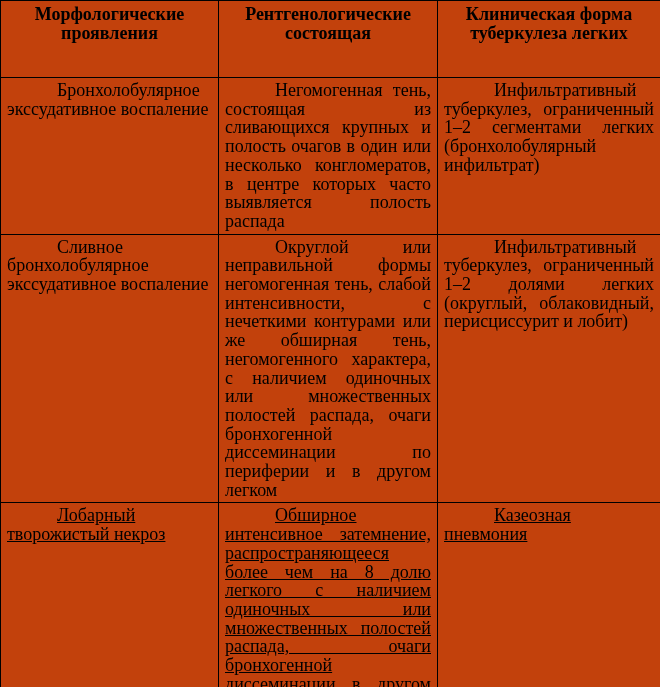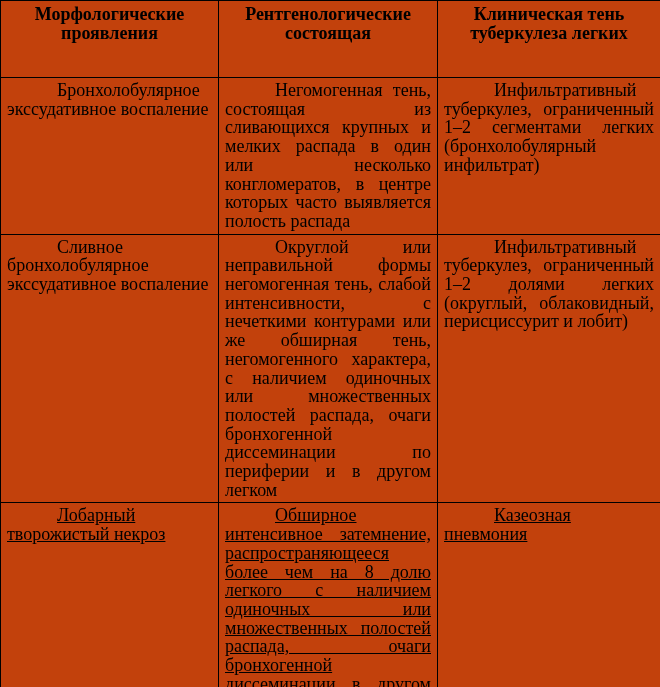--- a/index.html
+++ b/index.html
@@ -51,27 +51,27 @@
 <table class="doc-table">
   <colgroup>
     <col style="width:218px">
     <col style="width:219px">
     <col style="width:223px">
   </colgroup>
   <thead>
     <tr class="header-row">
       <th>Морфологические проявления</th>
       <th>Рентгенологические состоящая</th>
-      <th>Клиническая тень туберкулеза легких</th>
+      <th>Клиническая форма туберкулеза легких</th>
     </tr>
   </thead>
   <tbody>
     <tr class="body-row-1">
       <td>Бронхолобулярное экссудативное воспаление</td>
-      <td>Негомогенная тень, состоящая из сливающихся крупных и мелких распада в один или несколько конгломератов, в центре которых часто выявляется полость распада</td>
+      <td>Негомогенная тень, состоящая из сливающихся крупных и полость очагов в один или несколько конгломератов, в центре которых часто выявляется полость распада</td>
       <td>Инфильтративный туберкулез, ограниченный 1–2 сегментами легких (бронхолобулярный инфильтрат)</td>
     </tr>
     <tr class="body-row-2">
       <td>Сливное бронхолобулярное экссудативное воспаление</td>
       <td>Округлой или неправильной формы негомогенная тень, слабой интенсивности, с нечеткими контурами или же обширная тень, негомогенного характера, с наличием одиночных или множественных полостей распада, очаги бронхогенной диссеминации по периферии и в другом легком</td>
       <td>Инфильтративный туберкулез, ограниченный 1–2 долями легких (округлый, облаковидный, перисциссурит и лобит)</td>
     </tr>
     <tr class="body-row-3">
       <td>Лобарный творожистый некроз</td>
       <td>Обширное интенсивное затемнение, распространяющееся более чем на 8 долю легкого с наличием одиночных или множественных полостей распада, очаги бронхогенной диссеминации в другом легком</td>

